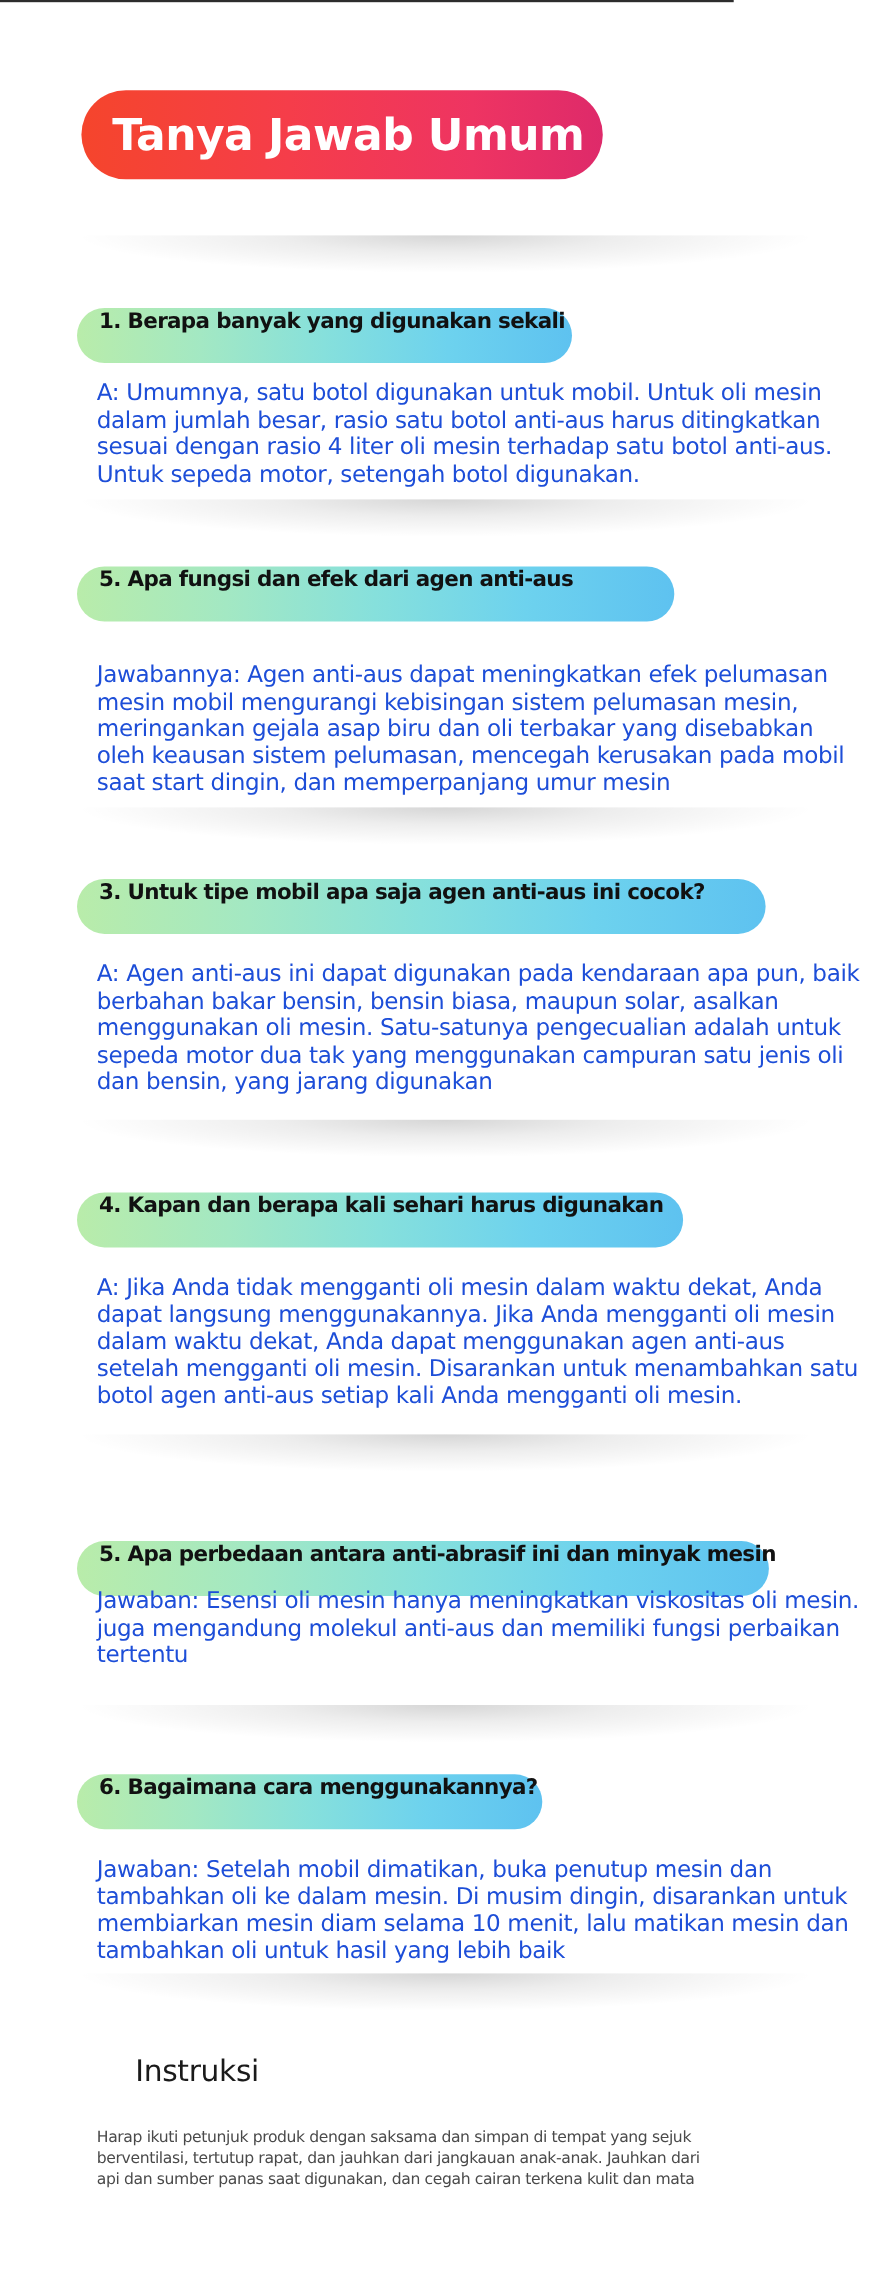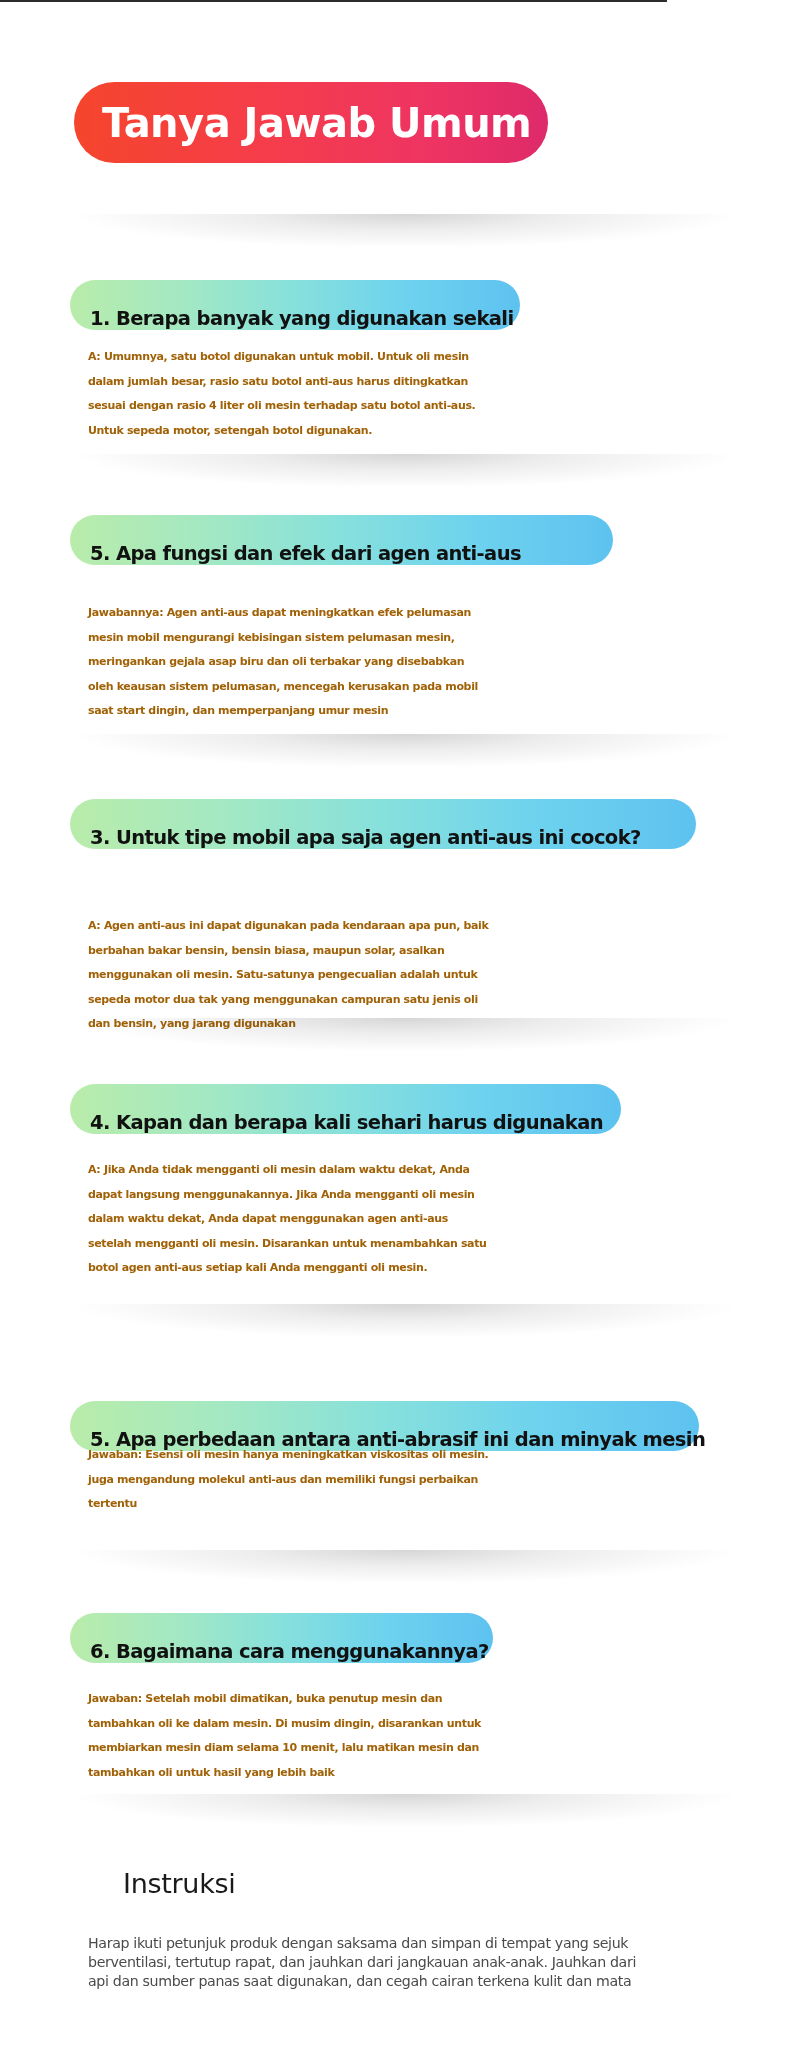--- a/index.html
+++ b/index.html
@@ -46,41 +46,40 @@
       background: radial-gradient(ellipse 50% 100% at 50% 0%, rgba(0,0,0,0.16) 0%, rgba(0,0,0,0.07) 45%, rgba(0,0,0,0) 100%);
       pointer-events: none;
     }
     .q-pill {
       position: absolute;
       left: 70px;
       height: 50px;
       border-radius: 25px;
       background: linear-gradient(90deg, #b9ecaa 0%, #a3e8c3 25%, #86e0dc 50%, #6dd2ee 75%, #5ec2f0 100%);
       display: flex;
-      align-items: flex-end;
+      align-items: flex-start;
       padding-left: 20px;
     }
     .q-text {
       font-family: "DejaVu Sans", sans-serif;
       font-size: 19.5px;
       font-weight: 600;
       color: #111;
       letter-spacing: -0.6px;
       white-space: nowrap;
     }
     .answer {
       position: absolute;
       left: 88px;
       width: 650px;
       font-family: "DejaVu Sans", sans-serif;
-      font-size: 11px;
+      font-size: 21px;
       line-height: 24.5px;
-      color: #a16207;
+      color: #1d4ed8;
       letter-spacing: -0.35px;
-      font-weight: bold;
     }
     .answer .line { display: block; white-space: nowrap; }
     .instr-heading {
       position: absolute;
       left: 88px;
       top: 1866px;
       font-family: "DejaVu Sans", sans-serif;
       font-size: 27px;
       font-weight: normal;
       color: #1a1a1a;
@@ -129,21 +128,21 @@
     <span class="line">mesin mobil mengurangi kebisingan sistem pelumasan mesin,</span>
     <span class="line">meringankan gejala asap biru dan oli terbakar yang disebabkan</span>
     <span class="line">oleh keausan sistem pelumasan, mencegah kerusakan pada mobil</span>
     <span class="line">saat start dingin, dan memperpanjang umur mesin</span>
   </div>
   <div class="shadow-bar" style="top:732px;"></div>
 
   <div class="q-pill" style="top:797px; width:626px;">
     <span class="q-text">3. Untuk tipe mobil apa saja agen anti-aus ini cocok?</span>
   </div>
-  <div class="answer" style="top:912px;">
+  <div class="answer" style="top:871px;">
     <span class="line">A: Agen anti-aus ini dapat digunakan pada kendaraan apa pun, baik</span>
     <span class="line">berbahan bakar bensin, bensin biasa, maupun solar, asalkan</span>
     <span class="line">menggunakan oli mesin. Satu-satunya pengecualian adalah untuk</span>
     <span class="line">sepeda motor dua tak yang menggunakan campuran satu jenis oli</span>
     <span class="line">dan bensin, yang jarang digunakan</span>
   </div>
   <div class="shadow-bar" style="top:1016px;"></div>
 
   <div class="q-pill" style="top:1082px; width:551px;">
     <span class="q-text">4. Kapan dan berapa kali sehari harus digunakan</span>

